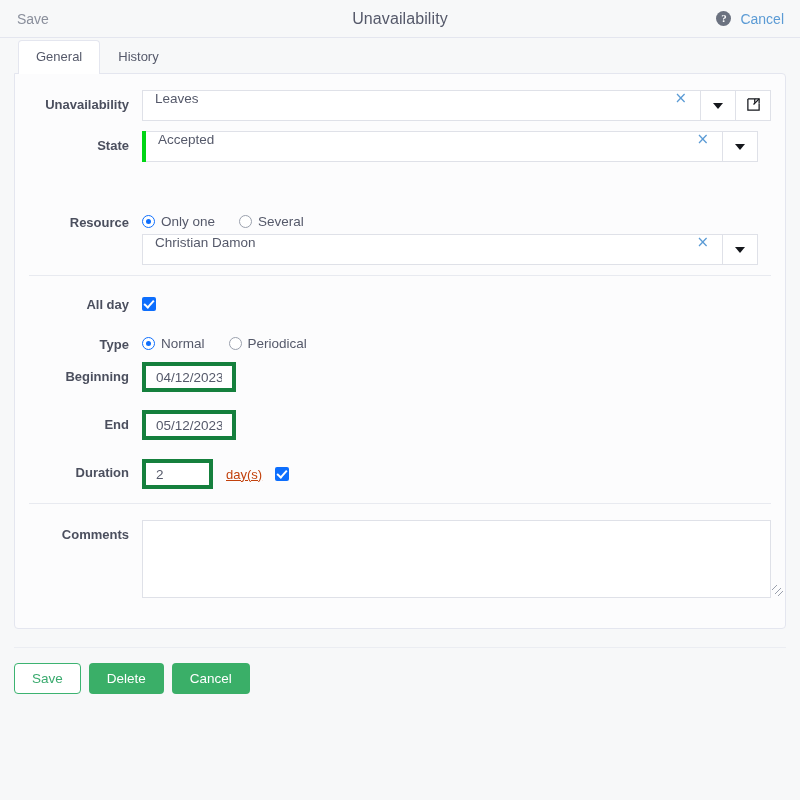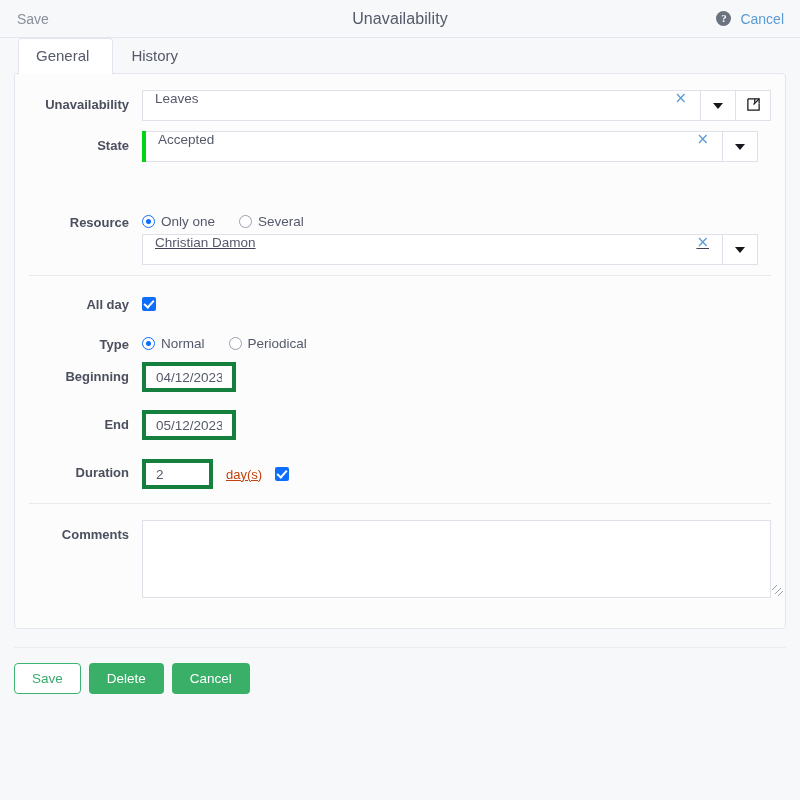--- a/index.html
+++ b/index.html
@@ -56,22 +56,22 @@
 
   
   .tabs {
     height: 35px;
     padding-left: 18px;
     display: flex;
     align-items: flex-end;
     background: #f7f8f9;
   }
   .tab {
-    padding: 8px 23px 9px 17px;
-    font-size: 15px;
+    padding: 8px 17px 9px 17px;
+    font-size: 13px;
     color: #55596a;
     cursor: pointer;
     border: 1px solid transparent;
     border-bottom: none;
     border-radius: 4px 4px 0 0;
     position: relative;
     background: transparent;
   }
   .tab.active {
     background: #fff;
@@ -337,21 +337,21 @@
         <span class="radio-item">
           <span class="radio"></span>
           <span>Several</span>
         </span>
       </div>
     </div>
   </div>
 
   <div class="row">
     <div class="label"></div>
-    <div class="field" style="padding-right:27px;text-decoration:underline;">
+    <div class="field" style="padding-right:27px;">
       <div class="ctrl">
         <div class="ctrl-box">
           <span class="val">Christian Damon</span>
           <span class="clear-x">×</span>
         </div>
         <div class="ctrl-btn">
           <span class="caret"></span>
         </div>
       </div>
     </div>

